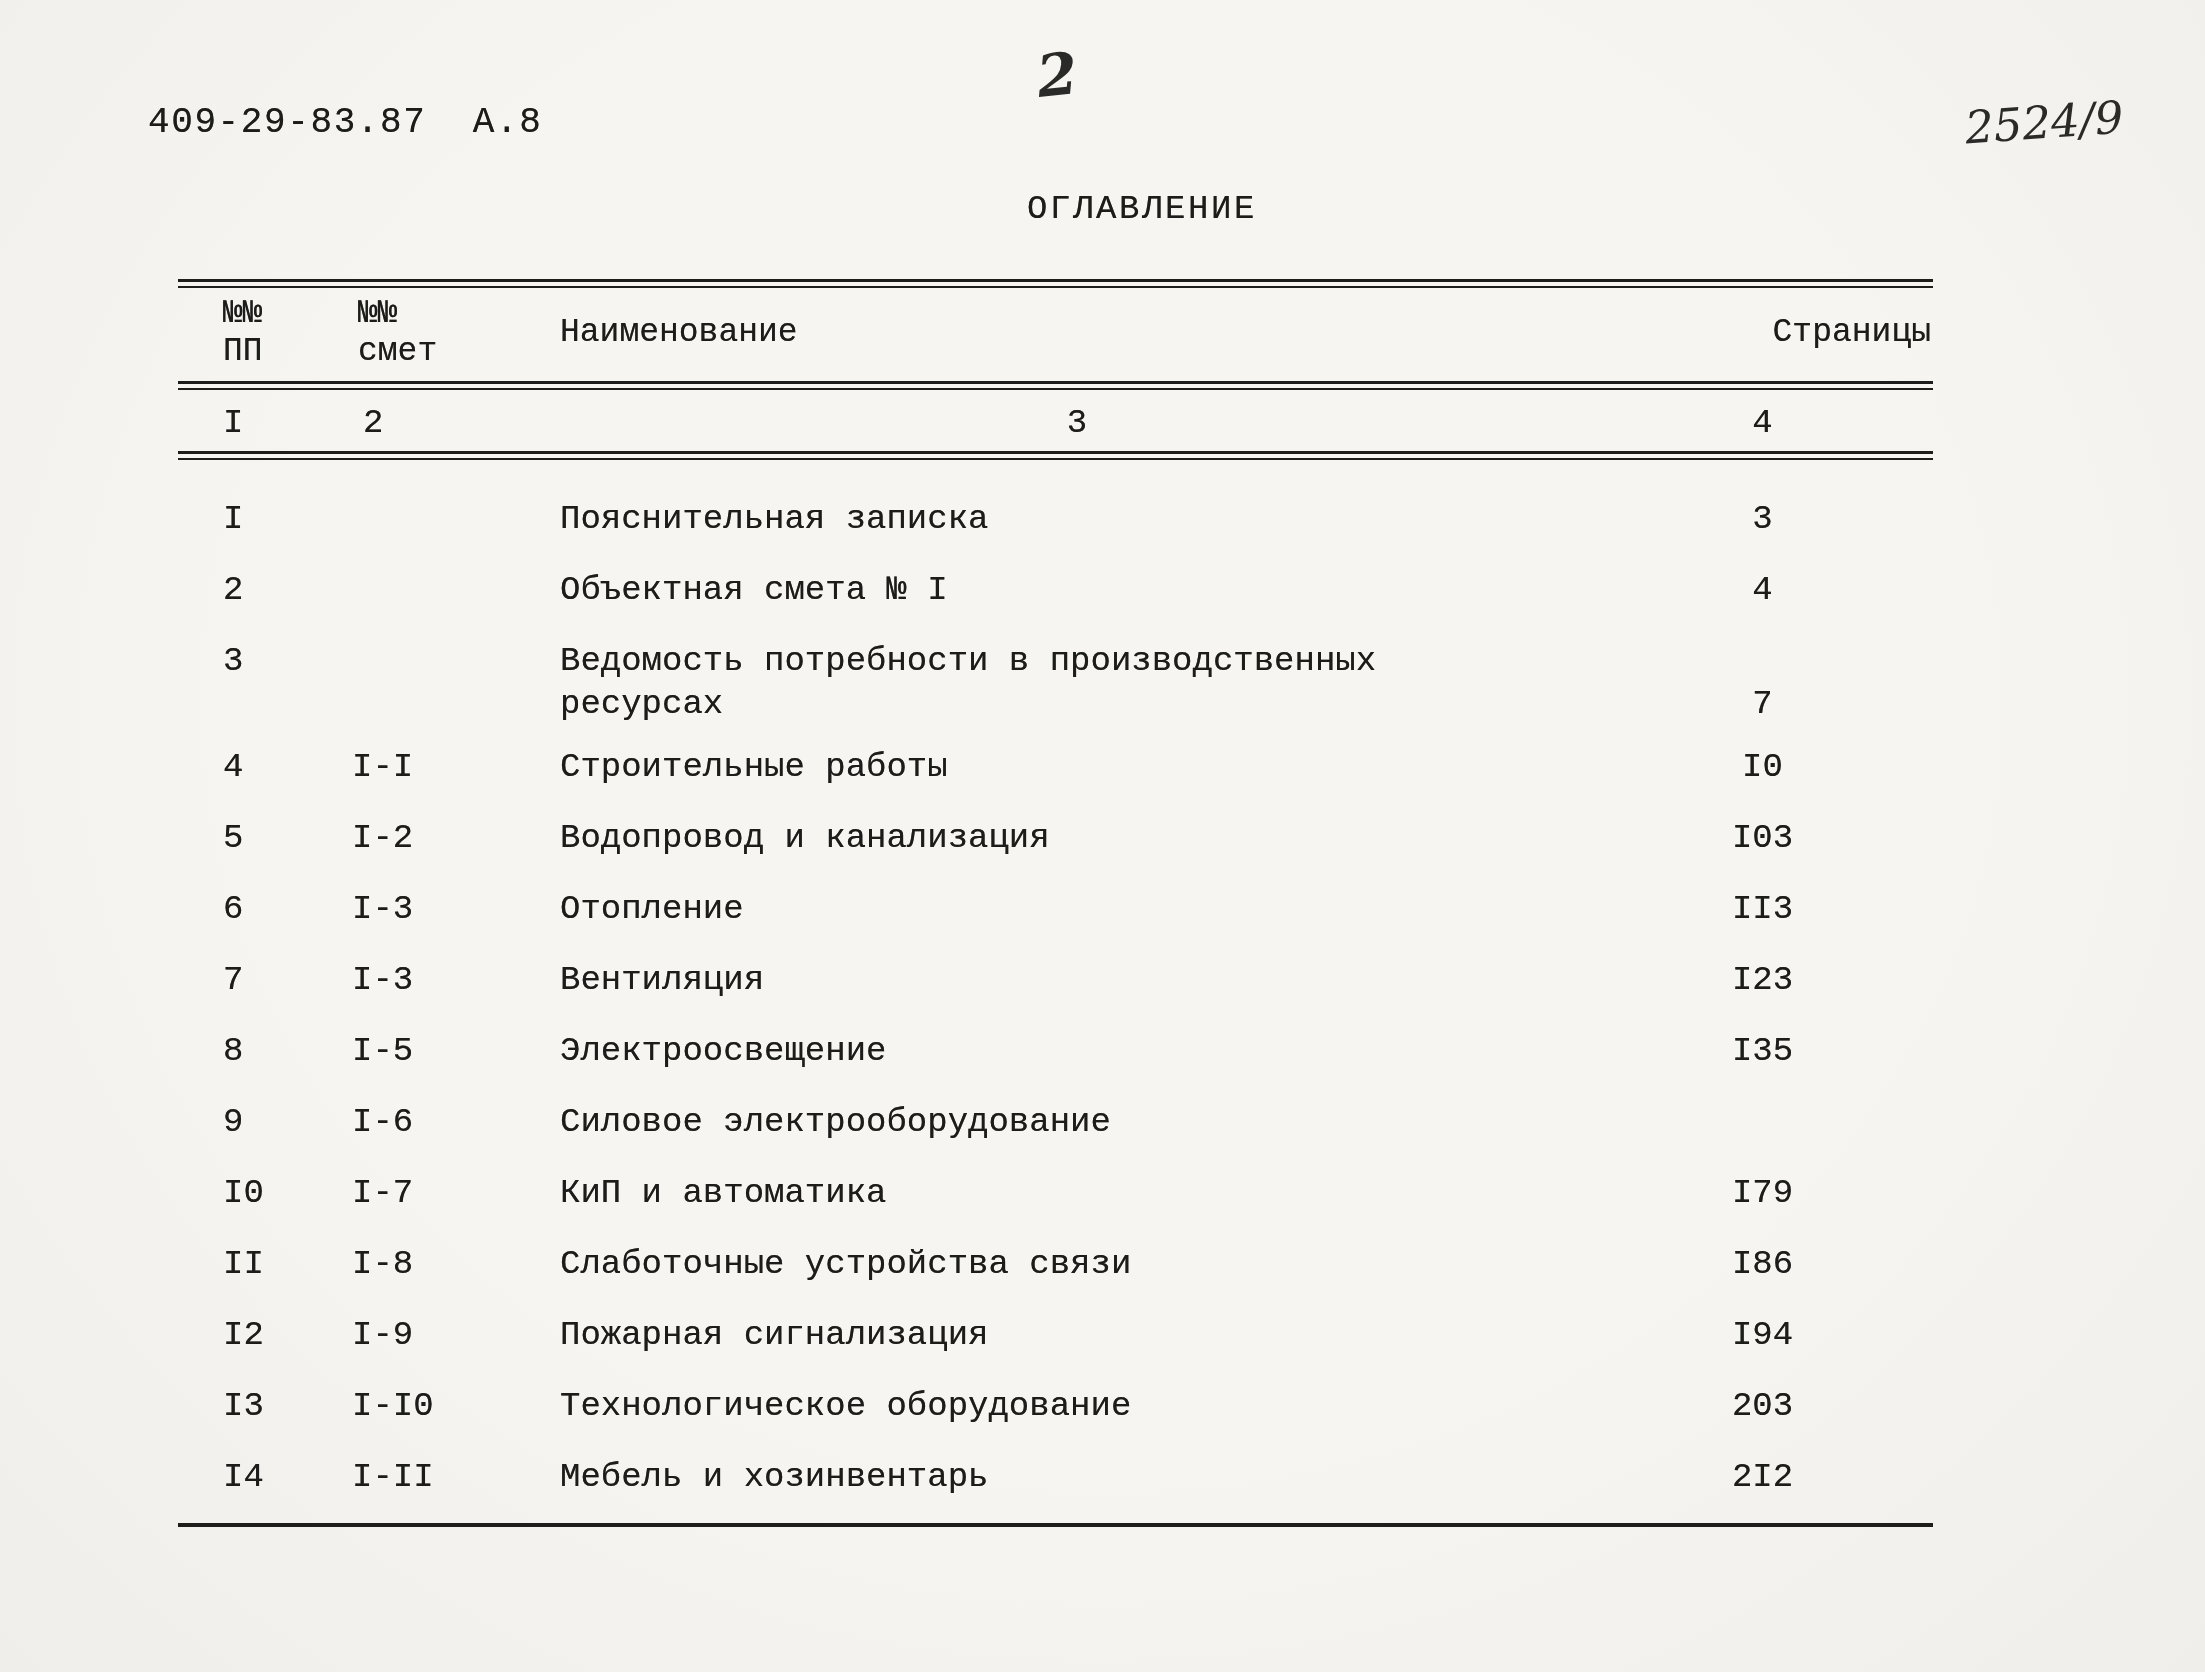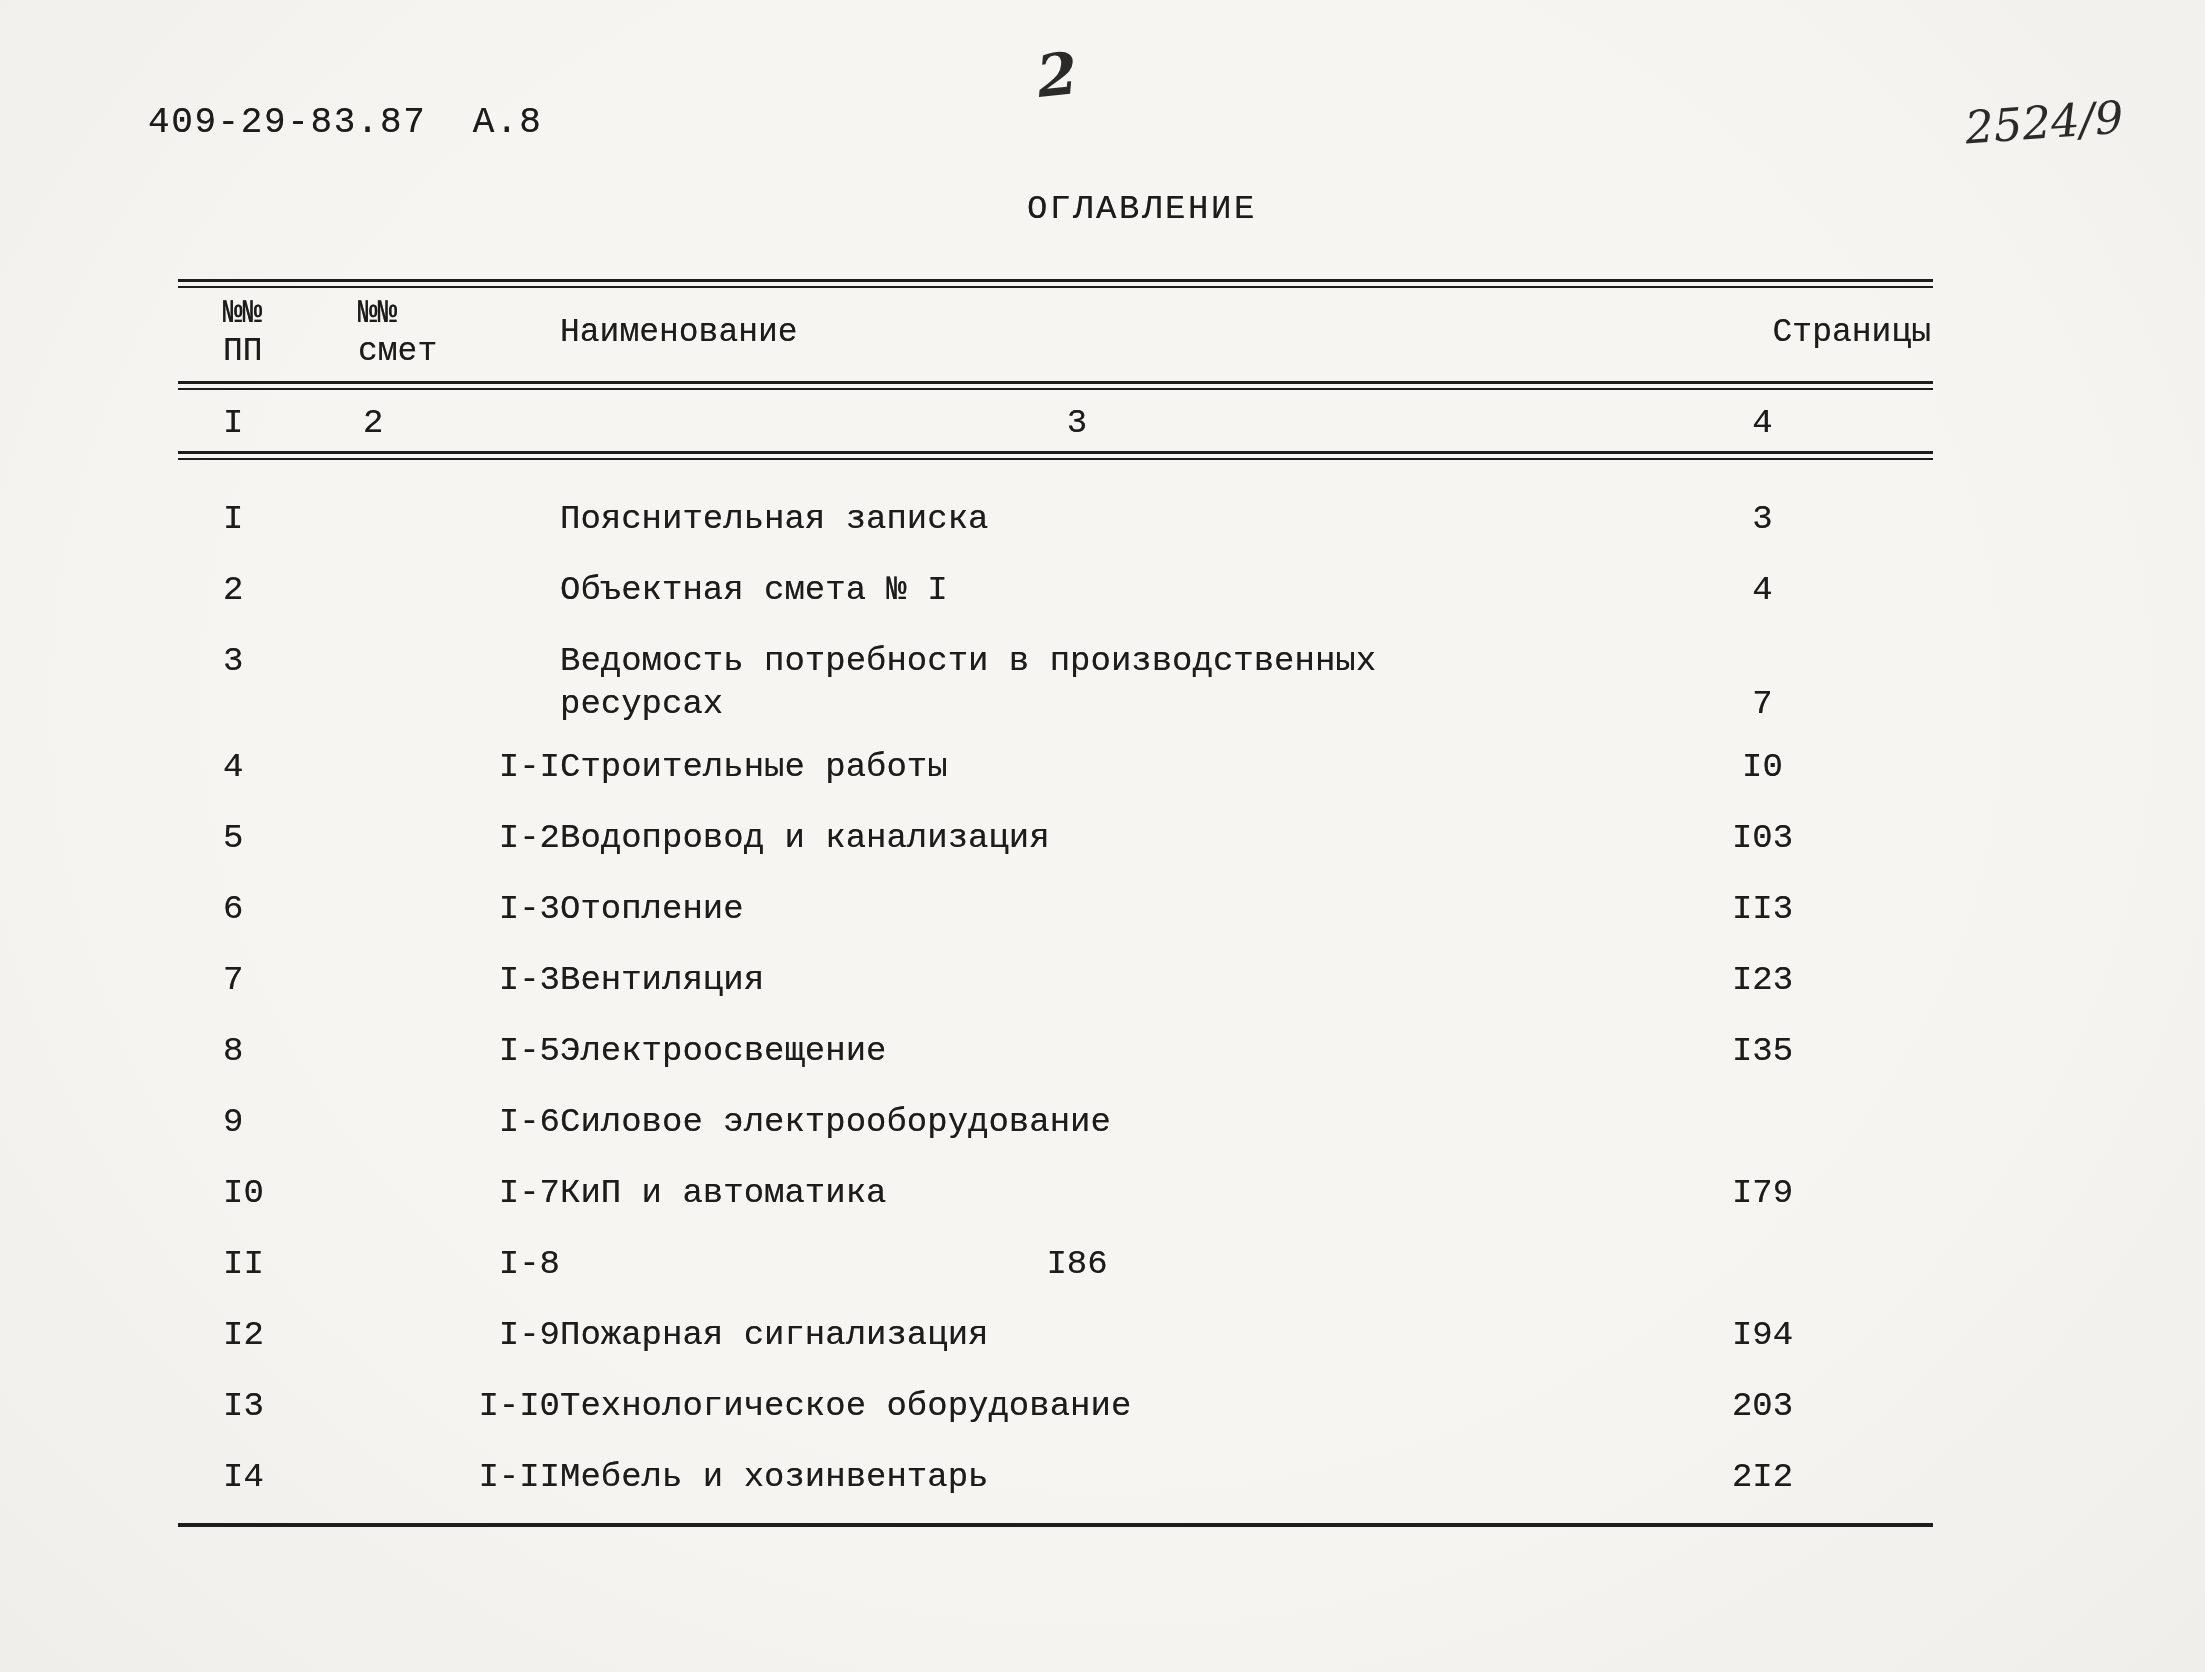--- a/index.html
+++ b/index.html
@@ -115,21 +115,21 @@
     grid-template-columns: 132px 249px 1034px 337px;
     height: 71px;
     box-sizing: border-box;
     padding-top: 15.6px;
     font-size: 34px;
     line-height: 43px;
     text-shadow: 0 0 0.5px rgba(20,20,18,0.65);
   }
   .row.tall { height: 106px; }
   .c.pp { padding-left: 44px; }
-  .c.sm { padding-left: 41px; text-align: right; }
+  .c.sm { padding-left: 41px; }
   .c.nm { white-space: pre-line; padding-right: 15.6px; }
   .c.pg { text-align: center; }
   .row.tall .c.pg { padding-top: 43px; }
 </style>
 </head>
 <body>
 
 <div class="page">
 
   <div class="doc-code tw">409-29-83.87  А.8</div>
@@ -228,20 +228,21 @@
     <div class="row">
       <div class="c pp">I0</div>
       <div class="c sm">I-7</div>
       <div class="c nm">КиП и автоматика</div>
       <div class="c pg">I79</div>
     </div>
 
     <div class="row">
       <div class="c pp">II</div>
       <div class="c sm">I-8</div>
+      <div class="c nm">Слаботочные устройства связи</div>
       <div class="c pg">I86</div>
     </div>
 
     <div class="row">
       <div class="c pp">I2</div>
       <div class="c sm">I-9</div>
       <div class="c nm">Пожарная сигнализация</div>
       <div class="c pg">I94</div>
     </div>
 

